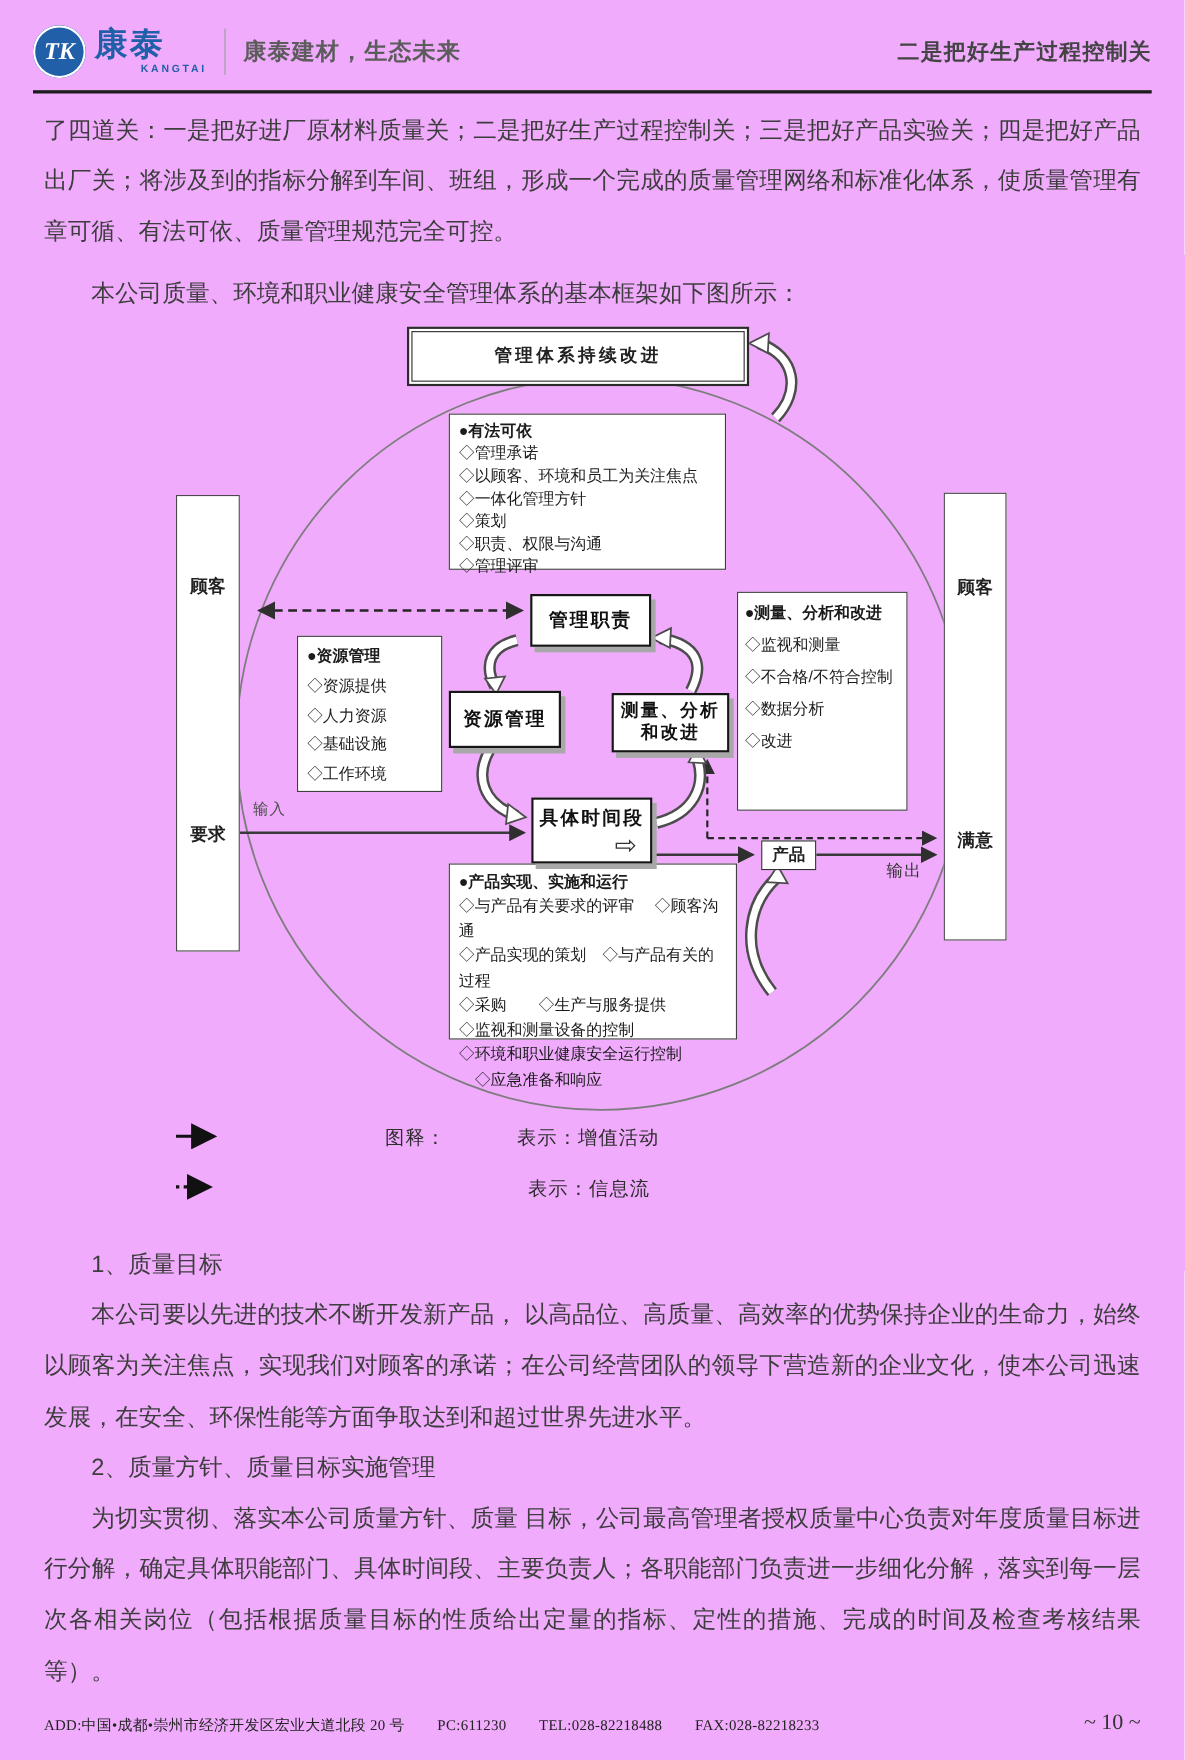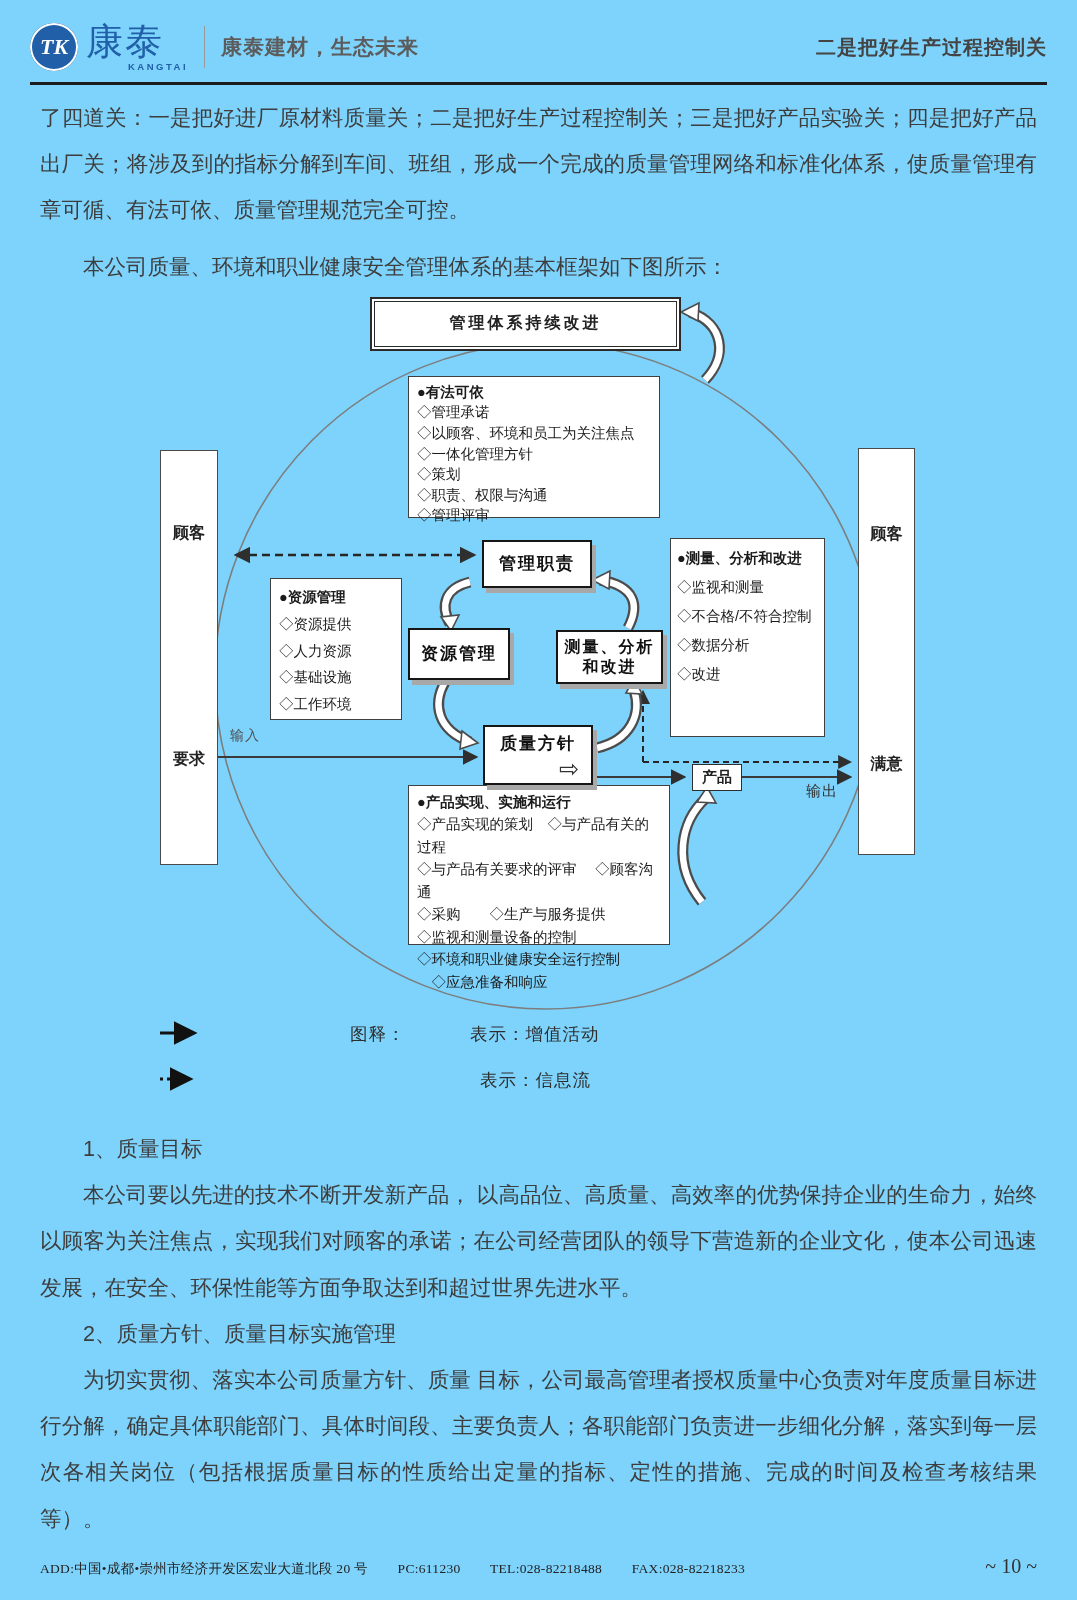--- a/index.html
+++ b/index.html
@@ -1,28 +1,28 @@
 <!DOCTYPE html>
 <html><head>
 <meta charset="utf-8">
 <style>
   html,body{margin:0;padding:0;background:#ffffff;}
-  .page{position:relative;width:1077px;height:1600px;background:#7dd3fc;overflow:hidden;
+  .page{position:relative;width:1077px;height:1600px;background:#f0abfc;overflow:hidden;
         font-family:"Liberation Sans", sans-serif;color:#3c3c3c;}
 
   
   .header{display:flex;align-items:center;height:70px;margin:0 30px;padding-top:12px;
           border-bottom:3px solid #1c1c1c;}
   .logo{display:flex;align-items:center;}
   .logo-circle{width:48px;height:48px;border-radius:50%;background:#2160a8;color:#fff;
                display:flex;align-items:center;justify-content:center;
                font-family:"Liberation Serif", serif;font-style:italic;font-weight:bold;
                font-size:22px;box-shadow:inset 0 0 0 2px #fff, inset 0 0 0 4px #2160a8;}
   .logo-text{margin-left:8px;line-height:1;}
-  .logo-cn{color:#2160a8;font-weight:normal;font-size:37px;letter-spacing:2px;}
+  .logo-cn{color:#2160a8;font-weight:bold;font-size:30px;letter-spacing:2px;}
   .logo-en{color:#2160a8;font-size:9.5px;font-weight:bold;letter-spacing:2.5px;margin-top:2px;margin-left:42px;}
   .hdr-divider{width:1px;height:42px;background:#9a9a9a;margin:0 16px;}
   .tagline{font-size:21px;color:#5c5c5c;font-weight:600;letter-spacing:1px;}
   .company{margin-left:auto;font-size:20px;color:#444;font-weight:600;letter-spacing:1px;}
 
   
   .para{margin:10px 40px 0;font-size:21.5px;line-height:2.15;text-align:justify;color:#3d3d3d;}
   .indent{text-indent:2em;}
   .sec-head{margin:24px 40px 0;font-size:21.5px;line-height:2.15;text-indent:2em;color:#3d3d3d;}
   .sec-head.tight{margin-top:0;}
@@ -167,40 +167,40 @@
     <div class="fig-el lbox" style="left:670px;top:248px;width:155px;height:199px;line-height:2.0;padding:5px 6px;">
       <div class="lb-title">●测量、分析和改进</div>
       <div>◇监视和测量</div>
       <div>◇不合格/不符合控制</div>
       <div>◇数据分析</div>
       <div>◇改进</div>
     </div>
 
     <div class="fig-el lbox" style="left:408px;top:495px;width:262px;height:160px;line-height:1.55;">
       <div class="lb-title">●产品实现、实施和运行</div>
+      <div>◇与产品有关要求的评审　 ◇顾客沟通</div>
       <div>◇产品实现的策划　◇与产品有关的过程</div>
-      <div>◇与产品有关要求的评审　 ◇顾客沟通</div>
       <div>◇采购　　◇生产与服务提供</div>
       <div>◇监视和测量设备的控制</div>
       <div>◇环境和职业健康安全运行控制</div>
       <div>　◇应急准备和响应</div>
     </div>
 
     <div class="fig-el core" style="left:482px;top:250px;width:110px;height:48px;">
       <span>管理职责</span>
     </div>
     <div class="fig-el core" style="left:408px;top:338px;width:102px;height:52px;">
       <span>资源管理</span>
     </div>
     <div class="fig-el core" style="left:556px;top:340px;width:107px;height:54px;font-size:16px;">
       <span>测量、分析</span>
       <span>和改进</span>
     </div>
     <div class="fig-el core" style="left:483px;top:435px;width:110px;height:60px;justify-content:flex-start;padding-top:6px;">
-      <span>质量方针</span>
+      <span>具体时间段</span>
       <span class="pbox-arrow">⇨</span>
     </div>
     <div class="fig-el" style="left:692px;top:474px;width:50px;height:27px;background:#fff;border:1.5px solid #2e2e2e;display:flex;align-items:center;justify-content:center;font-size:15px;font-weight:700;color:#222;">
       <span>产品</span>
     </div>
 
     <div class="small-note" style="left:230px;top:437px;">输入</div>
     <div class="small-note" style="left:806px;top:492px;font-size:15px;color:#333;">输出</div>
 
     <div class="legend-text" style="left:350px;top:732px;">图释：</div>

